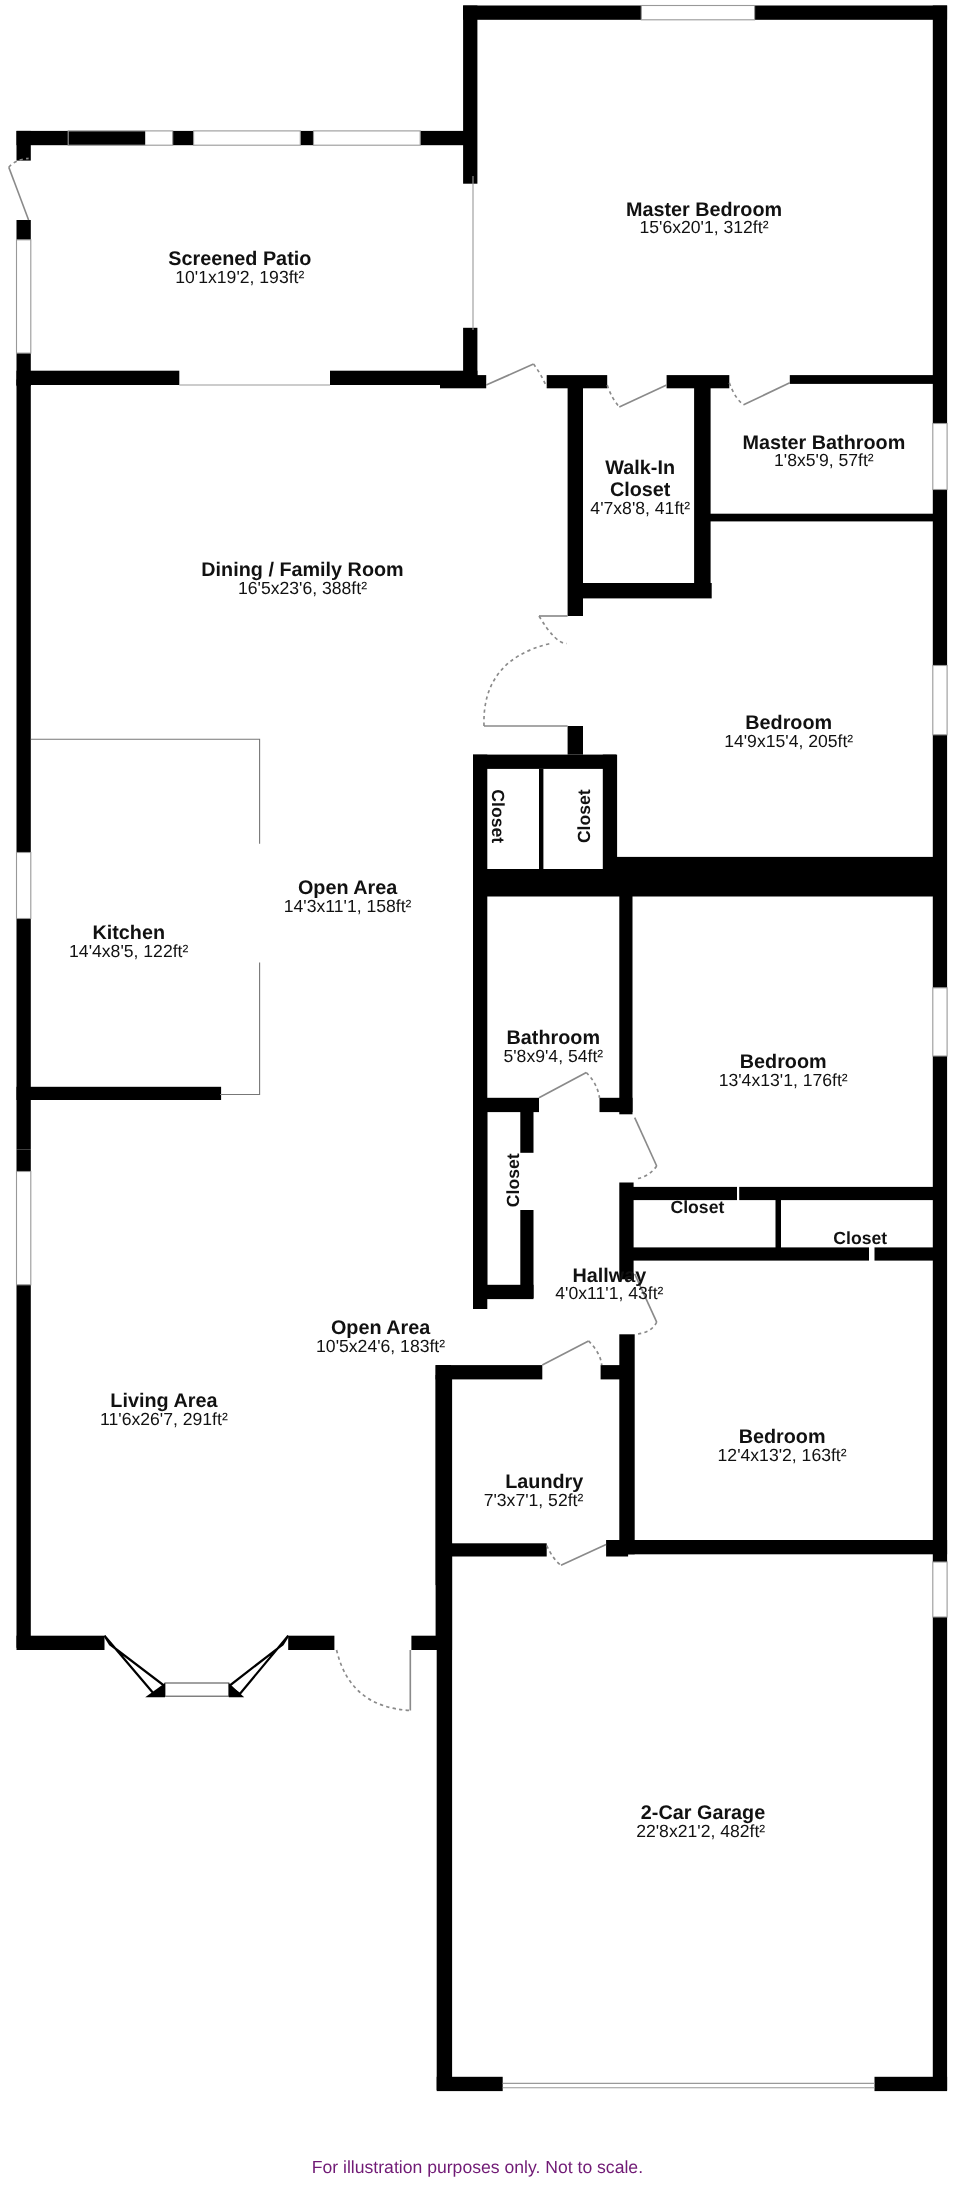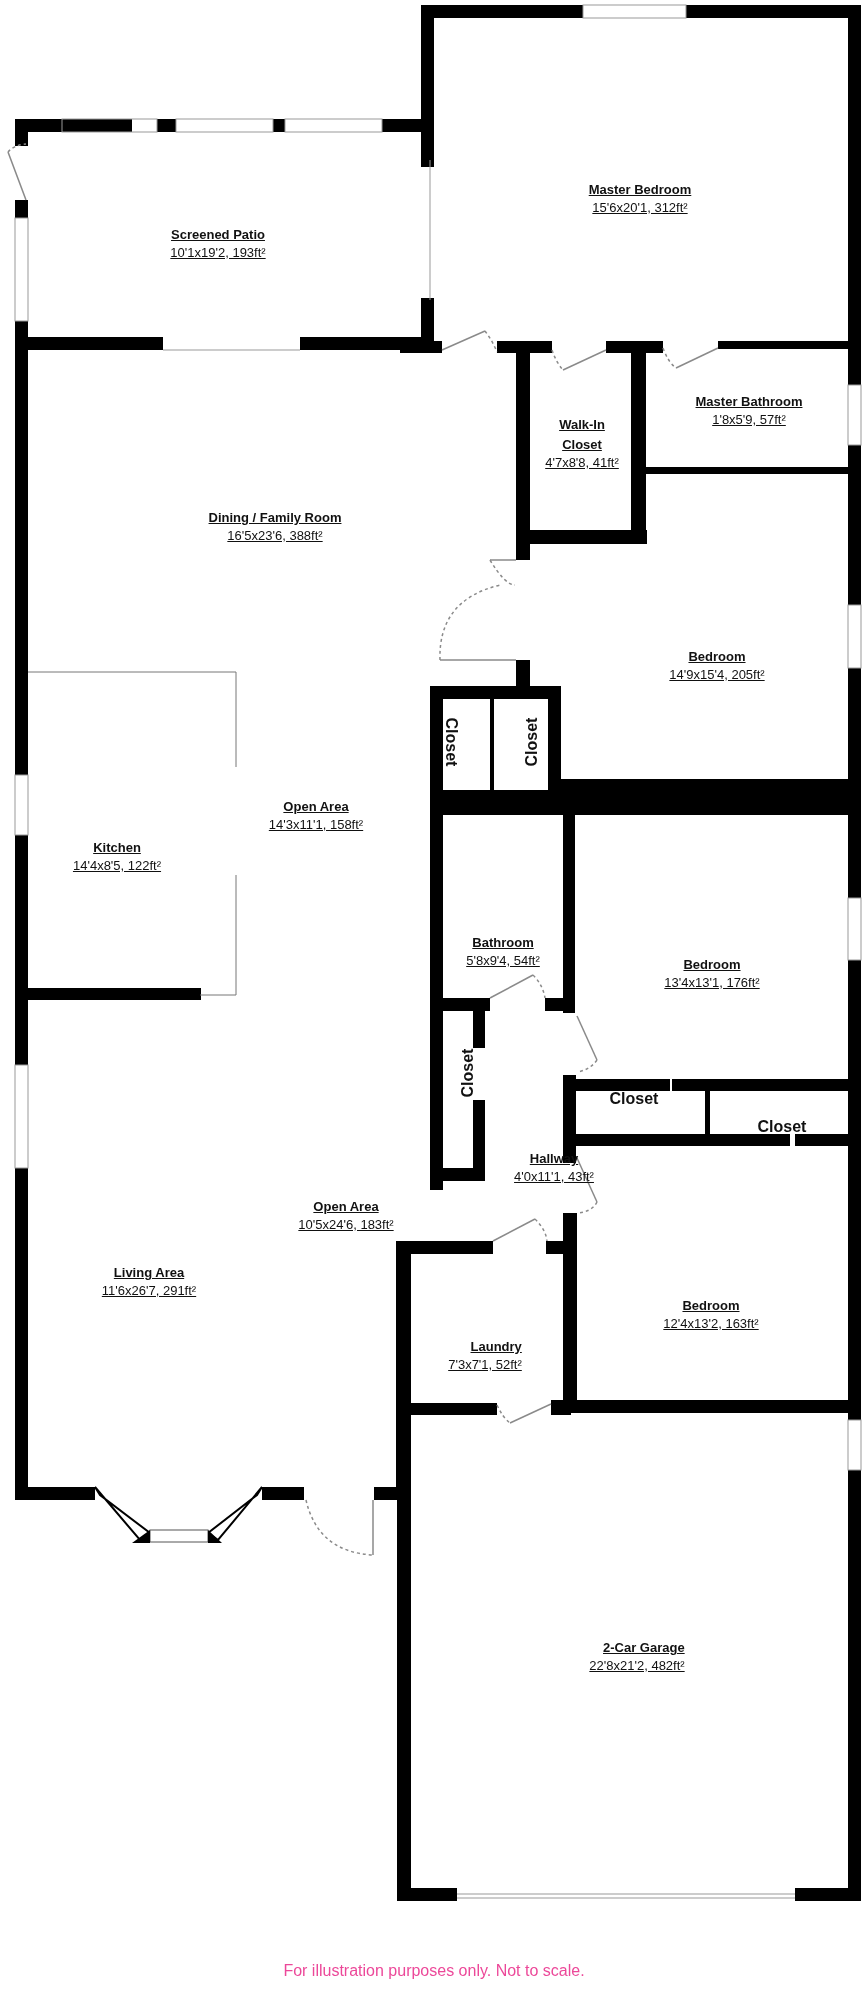--- a/index.html
+++ b/index.html
@@ -1,23 +1,23 @@
 <!DOCTYPE html>
 <html><head>
 <meta charset="utf-8">
 <style>
   html, body { margin: 0; padding: 0; background: #ffffff; }
   body { width: 868px; height: 2000px; position: relative; overflow: hidden;
          font-family: "Liberation Sans", sans-serif; color: #111111; }
   #plan { position: absolute; left: 0; top: 0; }
   .room-label { position: absolute; text-align: center; transform: translateX(-50%); white-space: nowrap; }
-  .room-name { font-weight: bold; font-size: 13px; line-height: 20px; display: block; text-decoration: underline; }
-  .room-dim { font-size: 13px; line-height: 16px; display: block; text-decoration: underline; }
+  .room-name { font-weight: bold; font-size: 18px; line-height: 20px; display: block; }
+  .room-dim { font-size: 16px; line-height: 16px; display: block; }
   .rot-label { position: absolute; font-weight: bold; font-size: 16px; white-space: nowrap; transform-origin: center center; }
-  .footer { position: absolute; left: 0; width: 868px; top: 1962px; text-align: center; font-size: 16px; color: #ec4899; }
+  .footer { position: absolute; left: 0; width: 868px; top: 1962px; text-align: center; font-size: 16px; color: #701a75; }
 </style>
 </head>
 <body>
 
 <svg id="plan" width="868" height="2000" viewBox="0 0 868 2000" xmlns="http://www.w3.org/2000/svg">
   <g fill="#000">
 
     <rect x="15" y="119" width="117" height="13"></rect>
     <rect x="157" y="119" width="19" height="13"></rect>
     <rect x="273" y="119" width="12" height="13"></rect>

